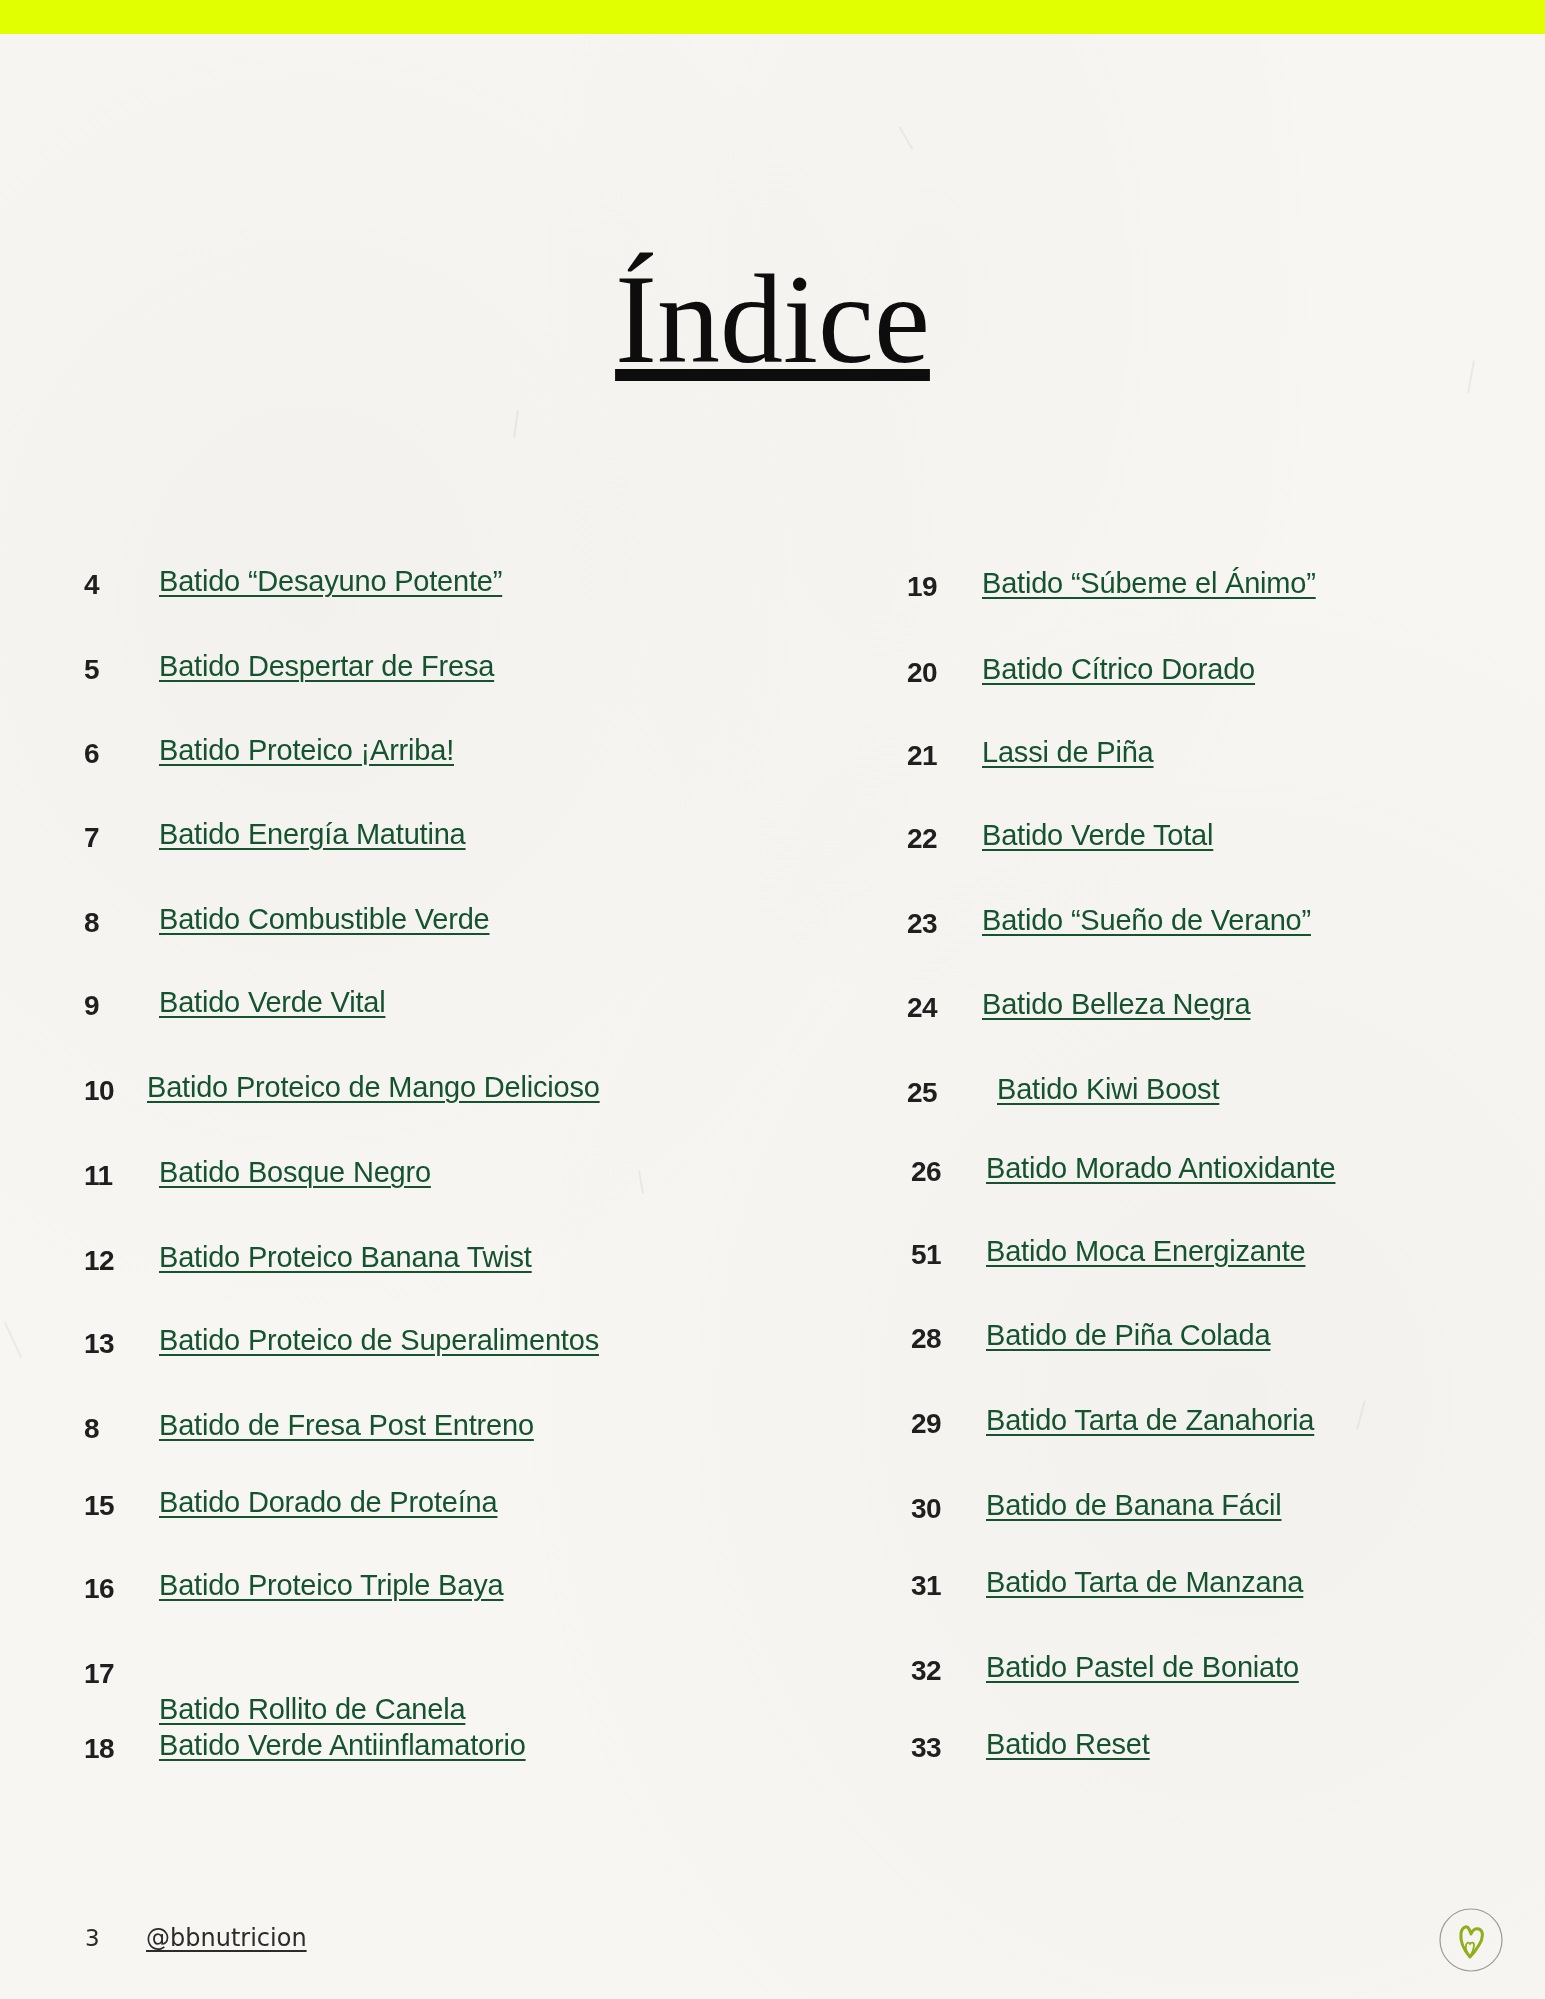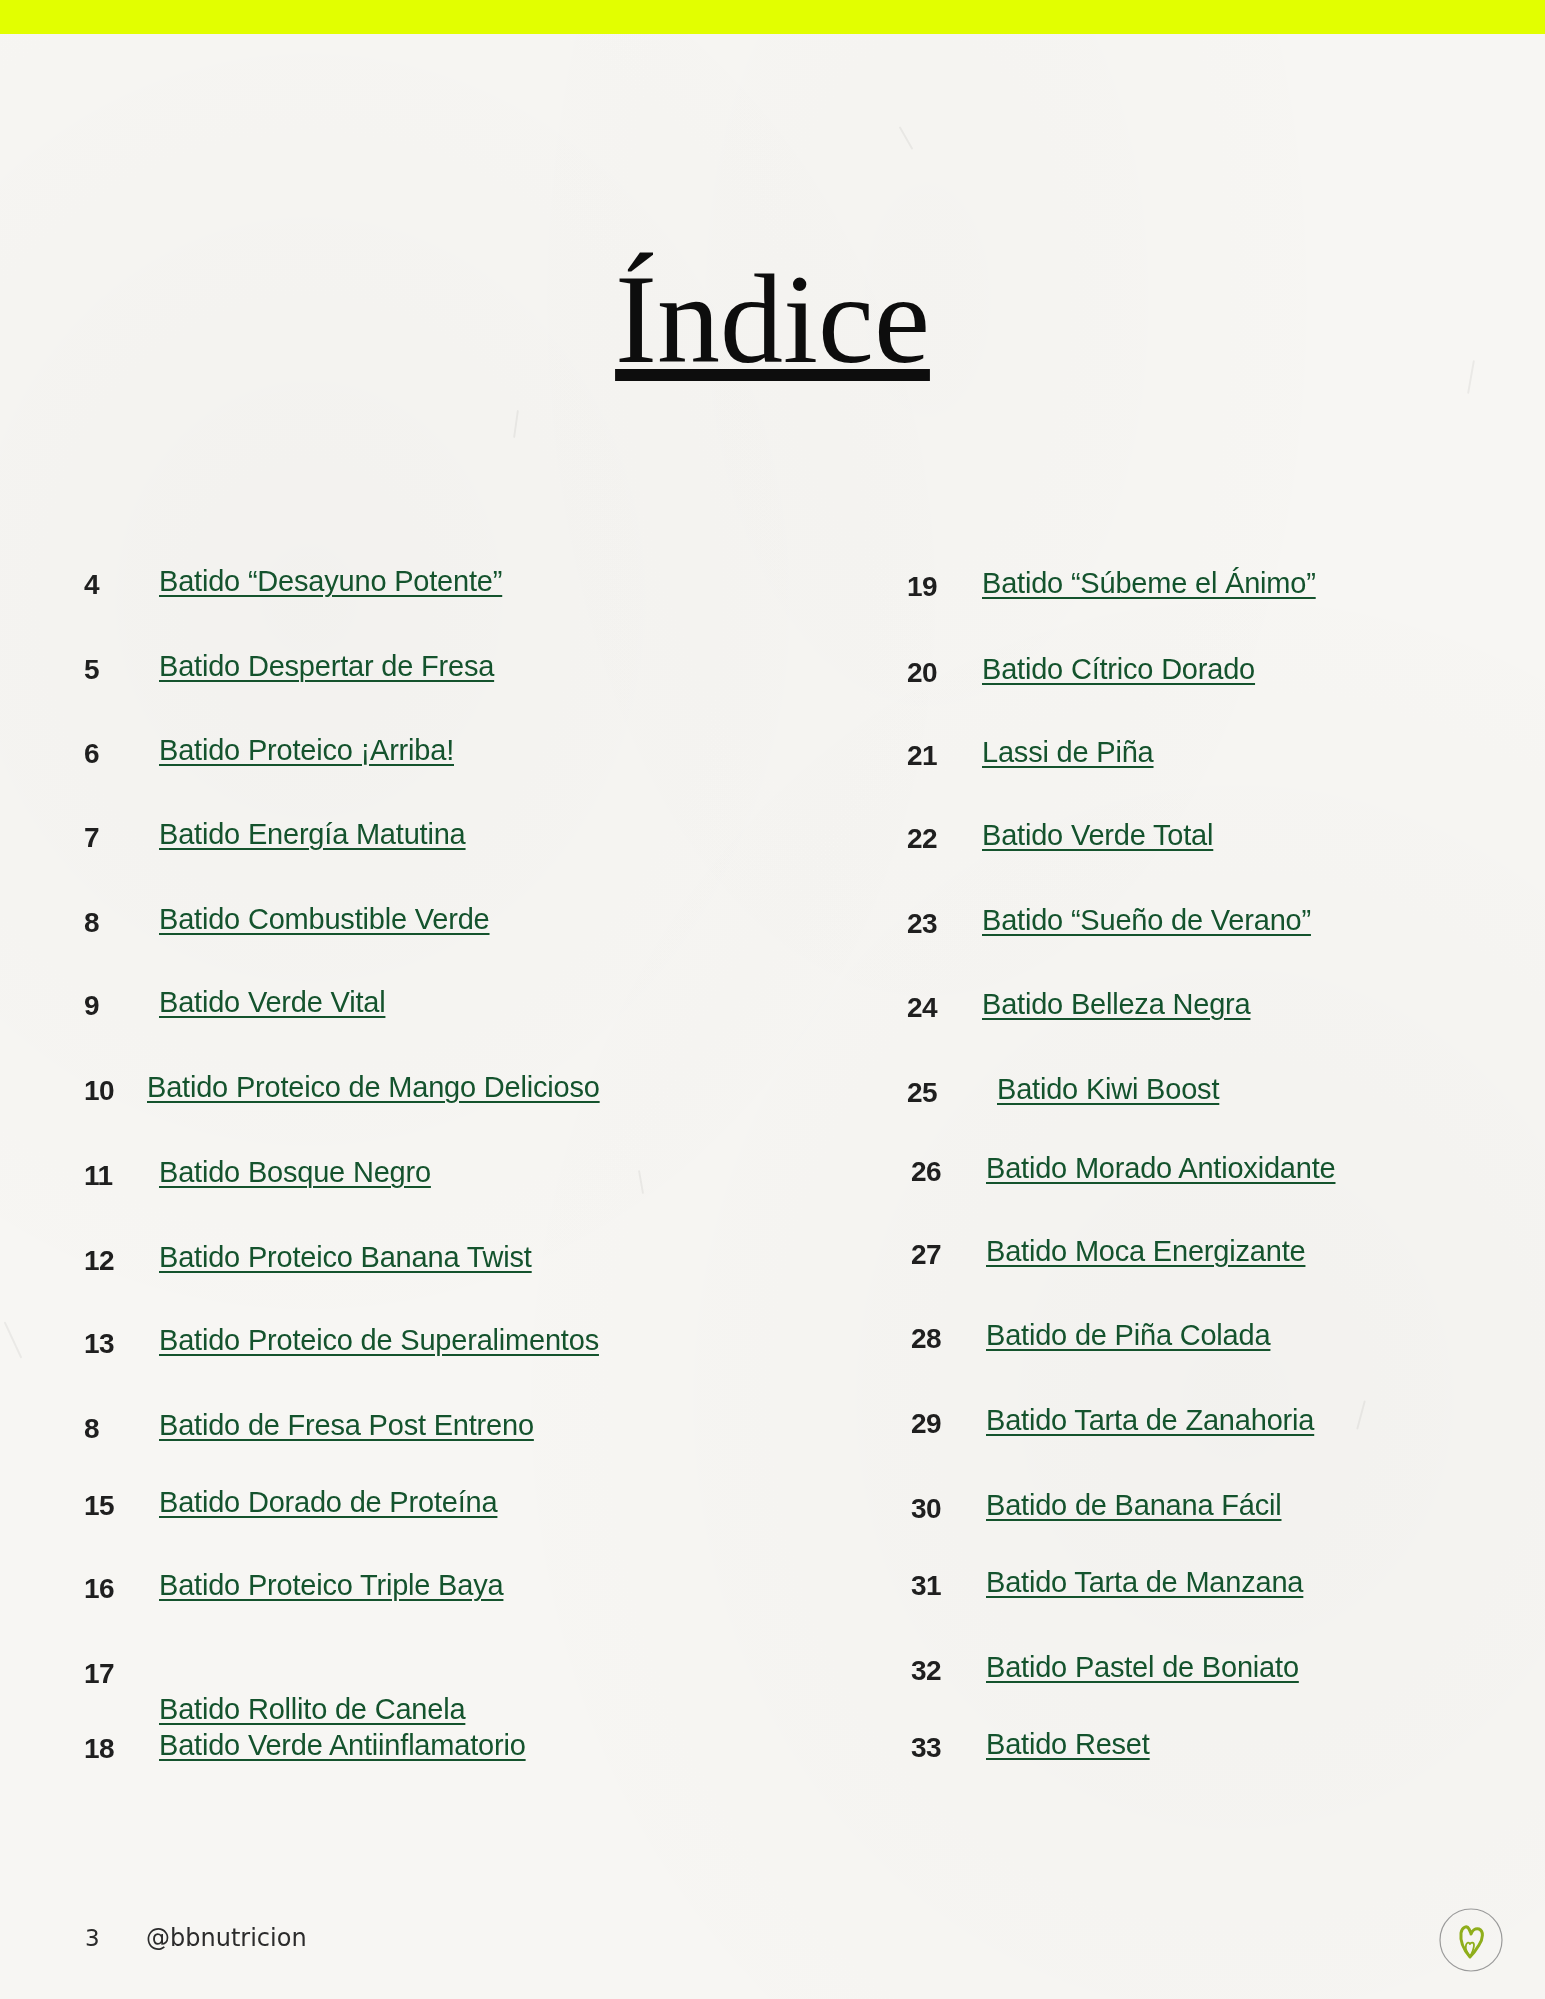--- a/index.html
+++ b/index.html
@@ -85,20 +85,21 @@
       color: #2b2b2b;
     }
     .footer-handle {
       position: absolute;
       left: 146px;
       top: 1922px;
       font-family: "DejaVu Sans", sans-serif;
       font-size: 24px;
       line-height: 32px;
       color: #2b2b2b;
+      text-decoration: underline;
       text-decoration-thickness: 2px;
       text-underline-offset: 4px;
       cursor: pointer;
     }
     .logo {
       position: absolute;
       left: 1439px;
       top: 1908px;
       width: 64px;
       height: 64px;
@@ -208,21 +209,21 @@
   </div>
   <div class="toc-entry" style="left:907px;top:1073px;">
     <span class="toc-num">25</span>
     <a class="toc-link" style="left:90px;">Batido Kiwi Boost</a>
   </div>
   <div class="toc-entry" style="left:911px;top:1152px;">
     <span class="toc-num">26</span>
     <a class="toc-link" style="left:75px;">Batido Morado Antioxidante</a>
   </div>
   <div class="toc-entry" style="left:911px;top:1235px;">
-    <span class="toc-num">27</span>
+    <span class="toc-num">51</span>
     <a class="toc-link" style="left:75px;">Batido Moca Energizante</a>
   </div>
   <div class="toc-entry" style="left:911px;top:1319px;">
     <span class="toc-num">28</span>
     <a class="toc-link" style="left:75px;">Batido de Piña Colada</a>
   </div>
   <div class="toc-entry" style="left:911px;top:1404px;">
     <span class="toc-num">29</span>
     <a class="toc-link" style="left:75px;">Batido Tarta de Zanahoria</a>
   </div>

